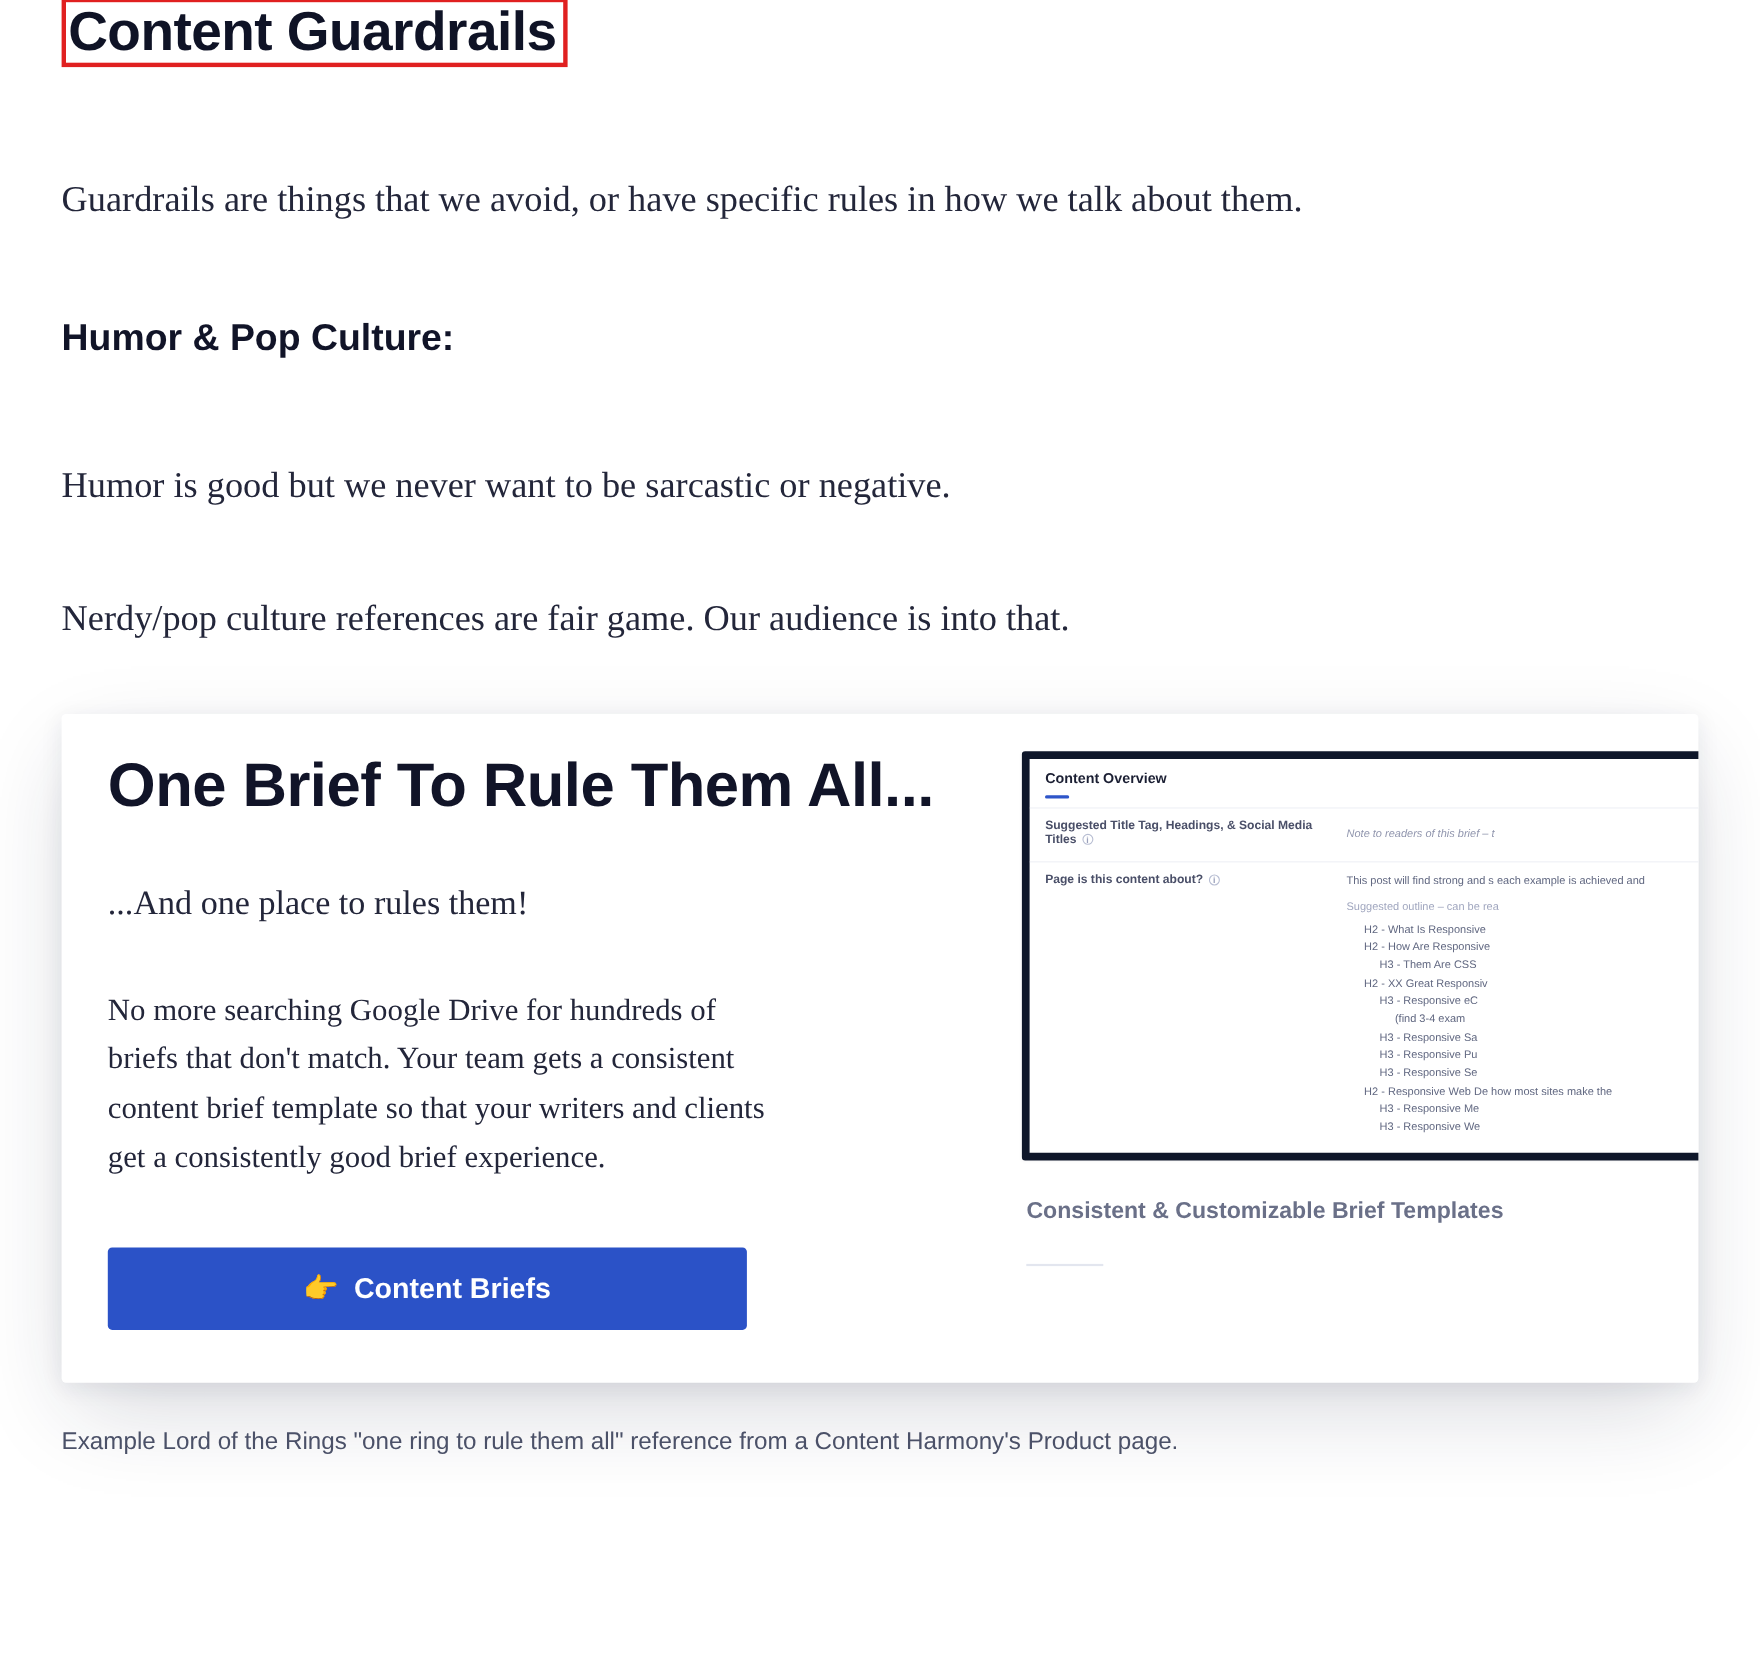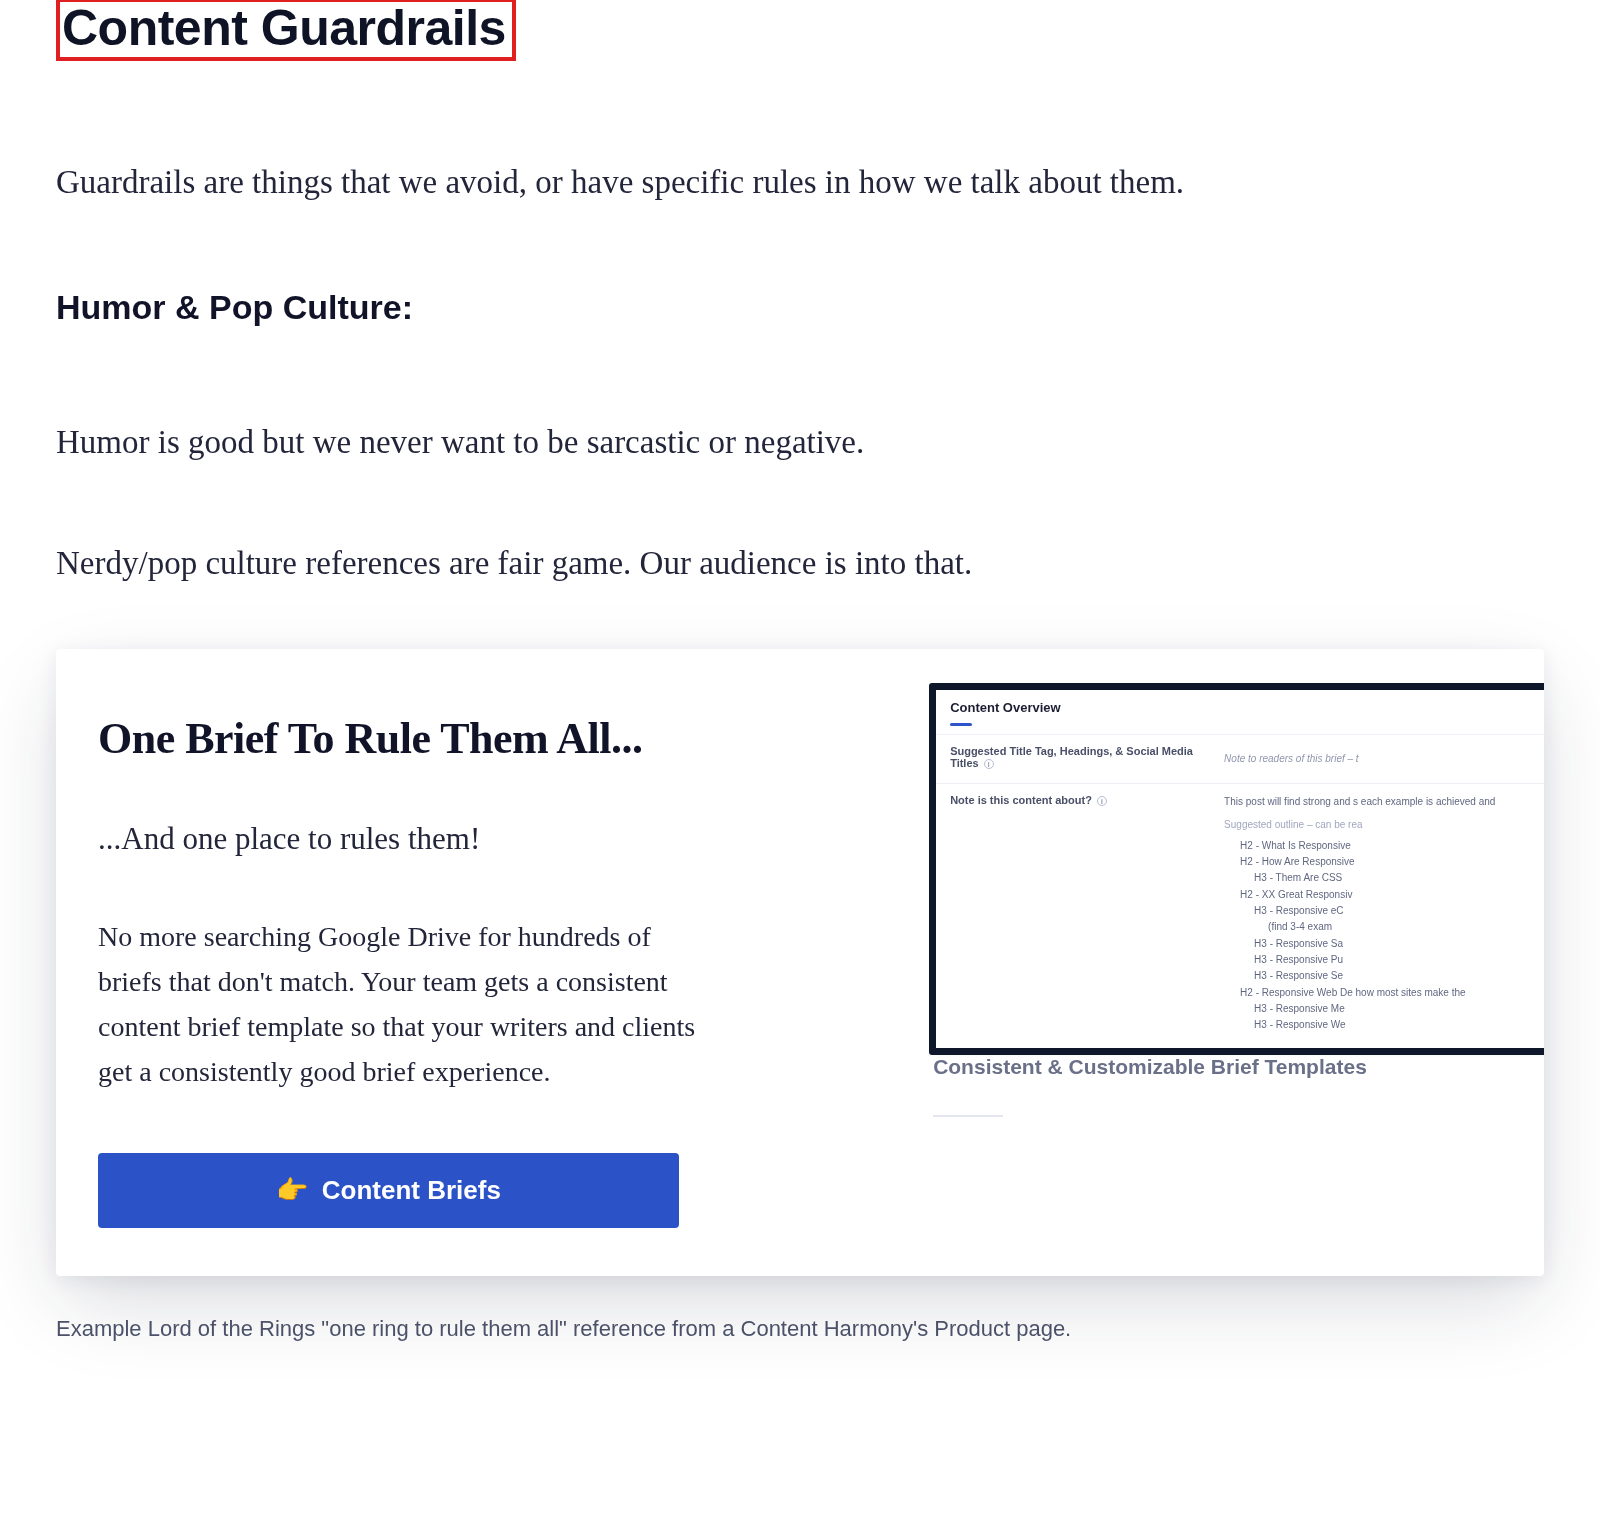--- a/index.html
+++ b/index.html
@@ -44,27 +44,26 @@
     border-radius: 4px;
     box-shadow: 0 30px 80px -10px rgba(30,35,60,0.18), 0 4px 20px rgba(30,35,60,0.08);
     padding: 34px 42px 48px 42px;
     display: flex;
     gap: 40px;
     align-items: stretch;
     overflow: hidden;
   }
   .card-left { flex: 1 1 58%; }
   .card-h {
-    font-family: Liberation Serif, serif;
+    font-family: Liberation Sans, sans-serif;
     font-weight: 800;
-    font-size: 44px;
+    font-size: 56px;
     color: #111428;
     letter-spacing: -0.5px;
     line-height: 1.1;
-    margin-top: 32px;
   }
   .card-sub {
     font-size: 31px;
     color: #23263a;
     margin-top: 58px;
   }
   .card-body {
     font-size: 28px;
     line-height: 1.6;
     color: #23263a;
@@ -138,20 +137,21 @@
   }
   .sec-body ul { list-style: disc; padding-left: 16px; }
   .sec-body ul ul { padding-left: 14px; }
   .sec-body li { margin: 1px 0; white-space: nowrap; overflow: hidden; }
   .sec-body strong { color: #3c4260; font-weight: 600; }
   .note-it { font-style: italic; color: #9196ae; margin-top: 6px; }
   .mini-para { color: #606780; margin-bottom: 8px; }
   .suggest-line { color: #a1a7bf; font-size: 10px; margin-bottom: 6px; }
 
   .right-caption {
+    margin-top: 34px;
     text-align: left;
     font-size: 21px;
     font-weight: 600;
     color: #6a7088;
     padding-left: 4px;
   }
   .right-divider {
     margin-top: 36px;
     width: 70px;
     height: 2px;
@@ -205,21 +205,21 @@
           <span>Suggested Title Tag, Headings, &amp; Social Media Titles</span>
           <span class="info">i</span>
         </div>
         <div class="sec-body">
           <div class="note-it">Note to readers of this brief – t</div>
         </div>
       </div>
 
       <div class="panel-section">
         <div class="sec-label">
-          <span>Note is this content about?</span>
+          <span>Page is this content about?</span>
           <span class="info">i</span>
         </div>
         <div class="sec-body">
           <div class="mini-para">This post will find strong and s each example is achieved and</div>
           <div class="suggest-line">Suggested outline – can be rea</div>
           <ul>
             <li>H2 - What Is Responsive</li>
             <li><span>H2 - How Are Responsive</span>
               <ul>
                   <li>H3 - Them Are CSS</li>

